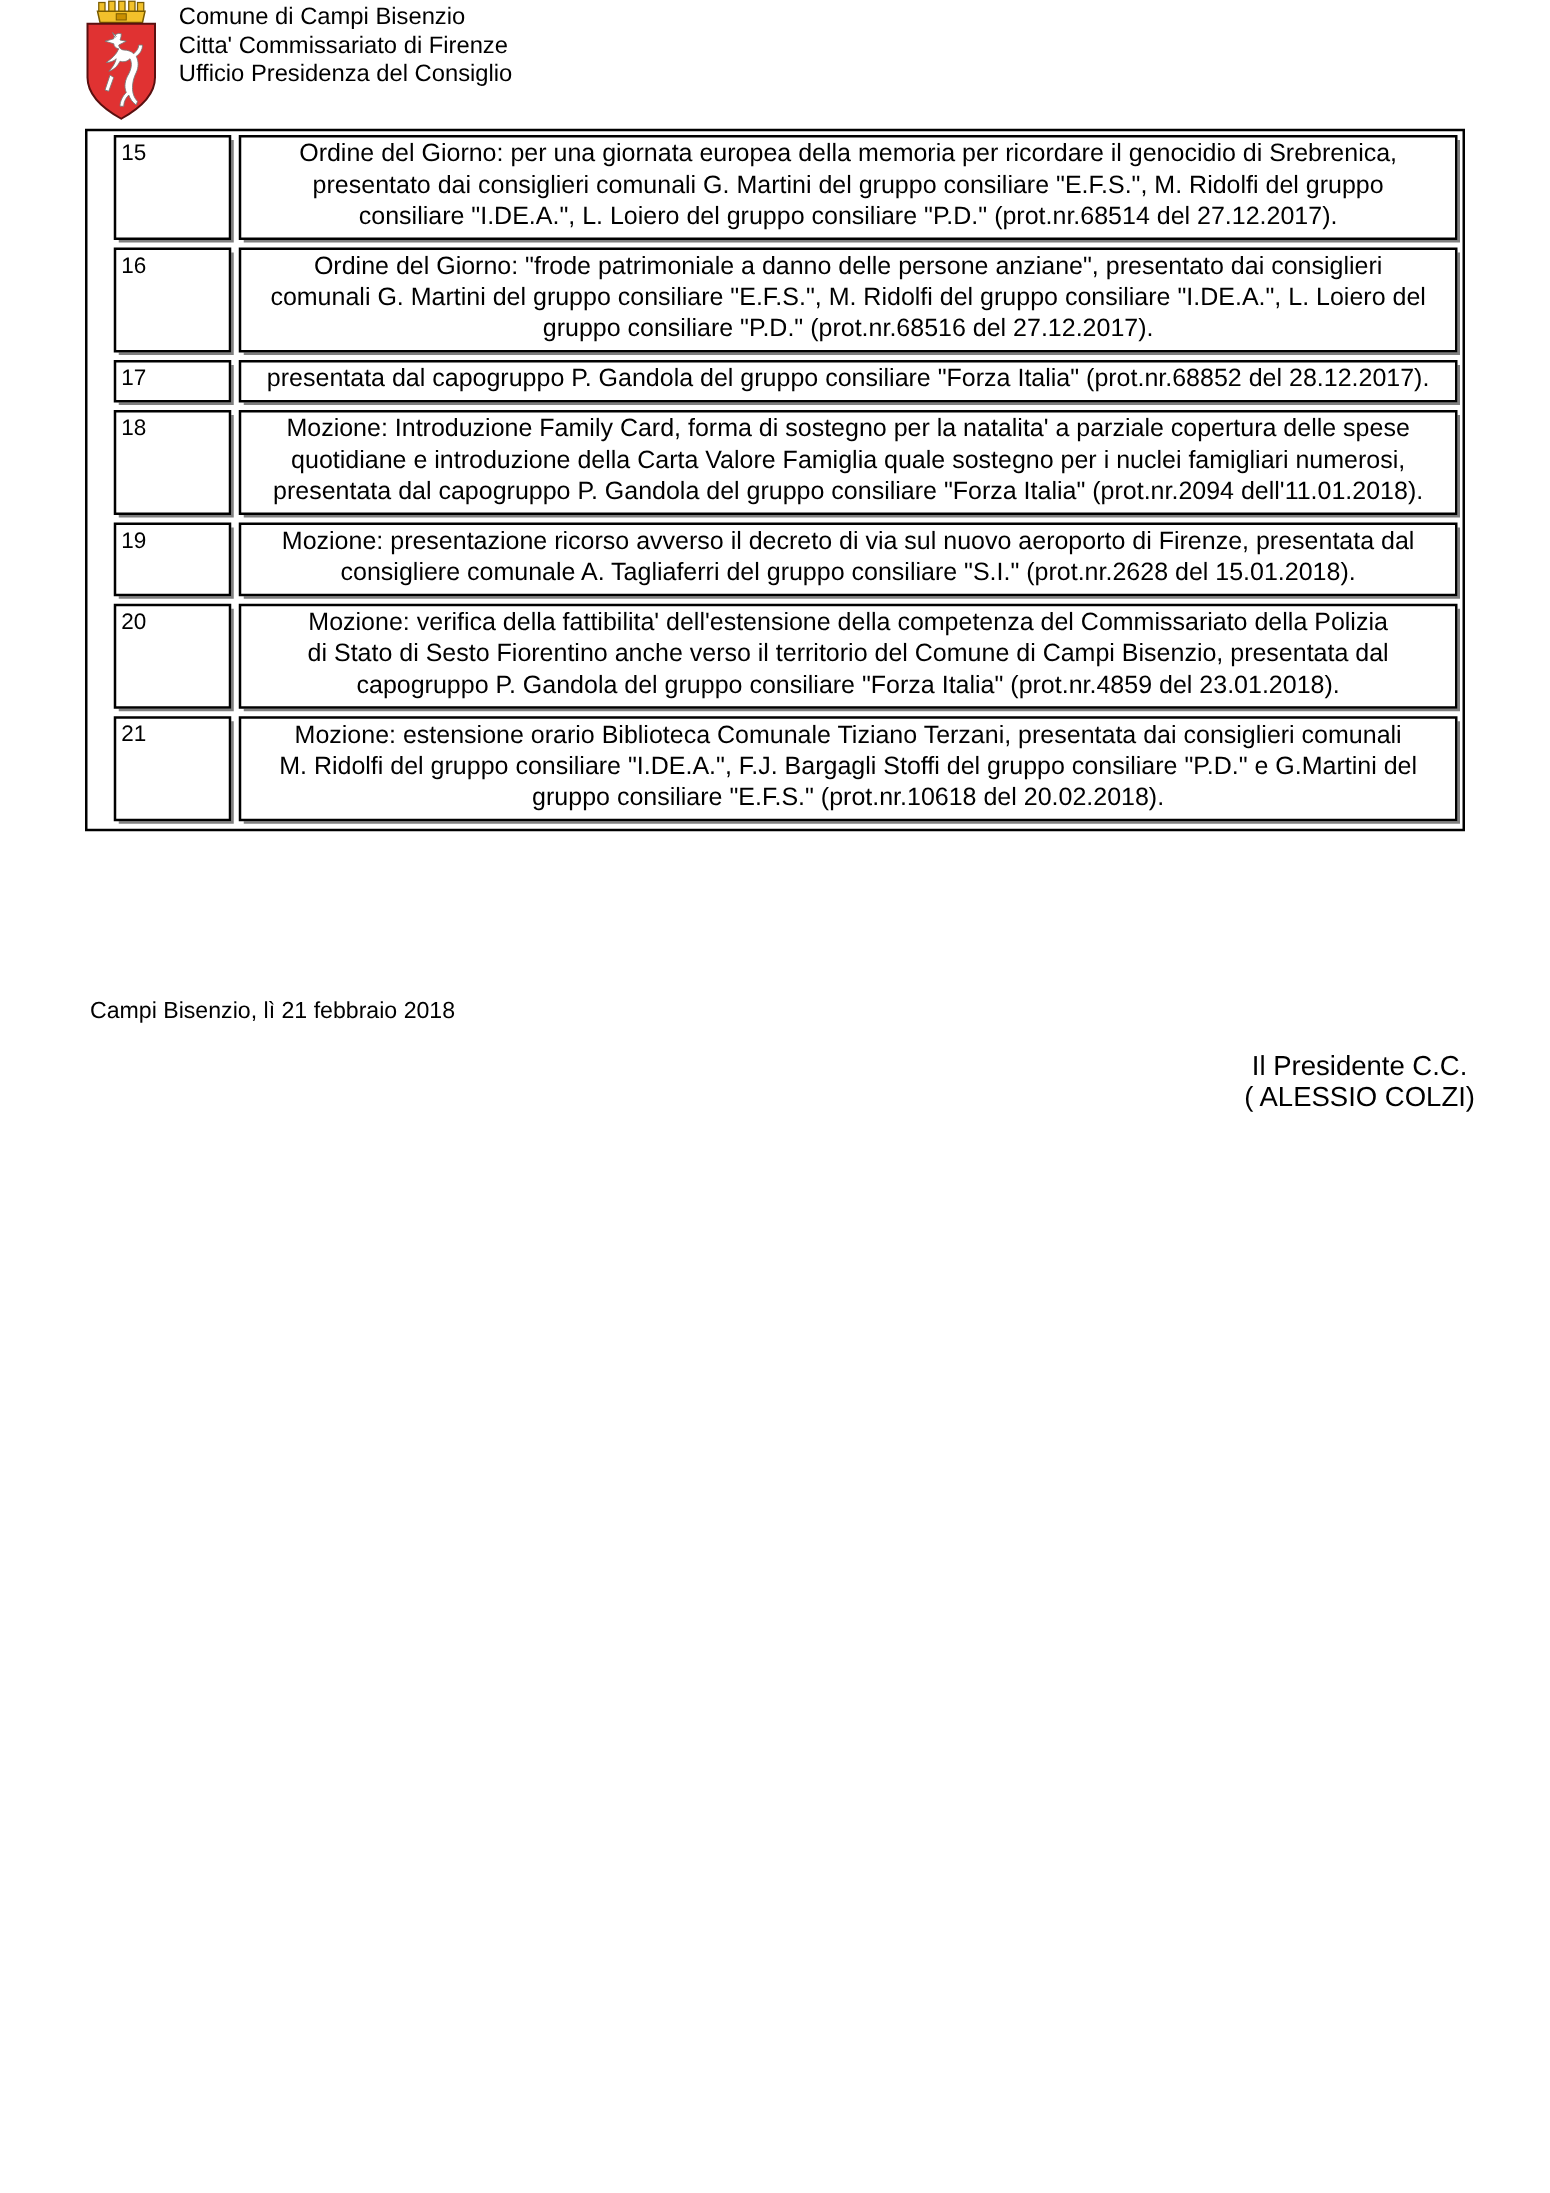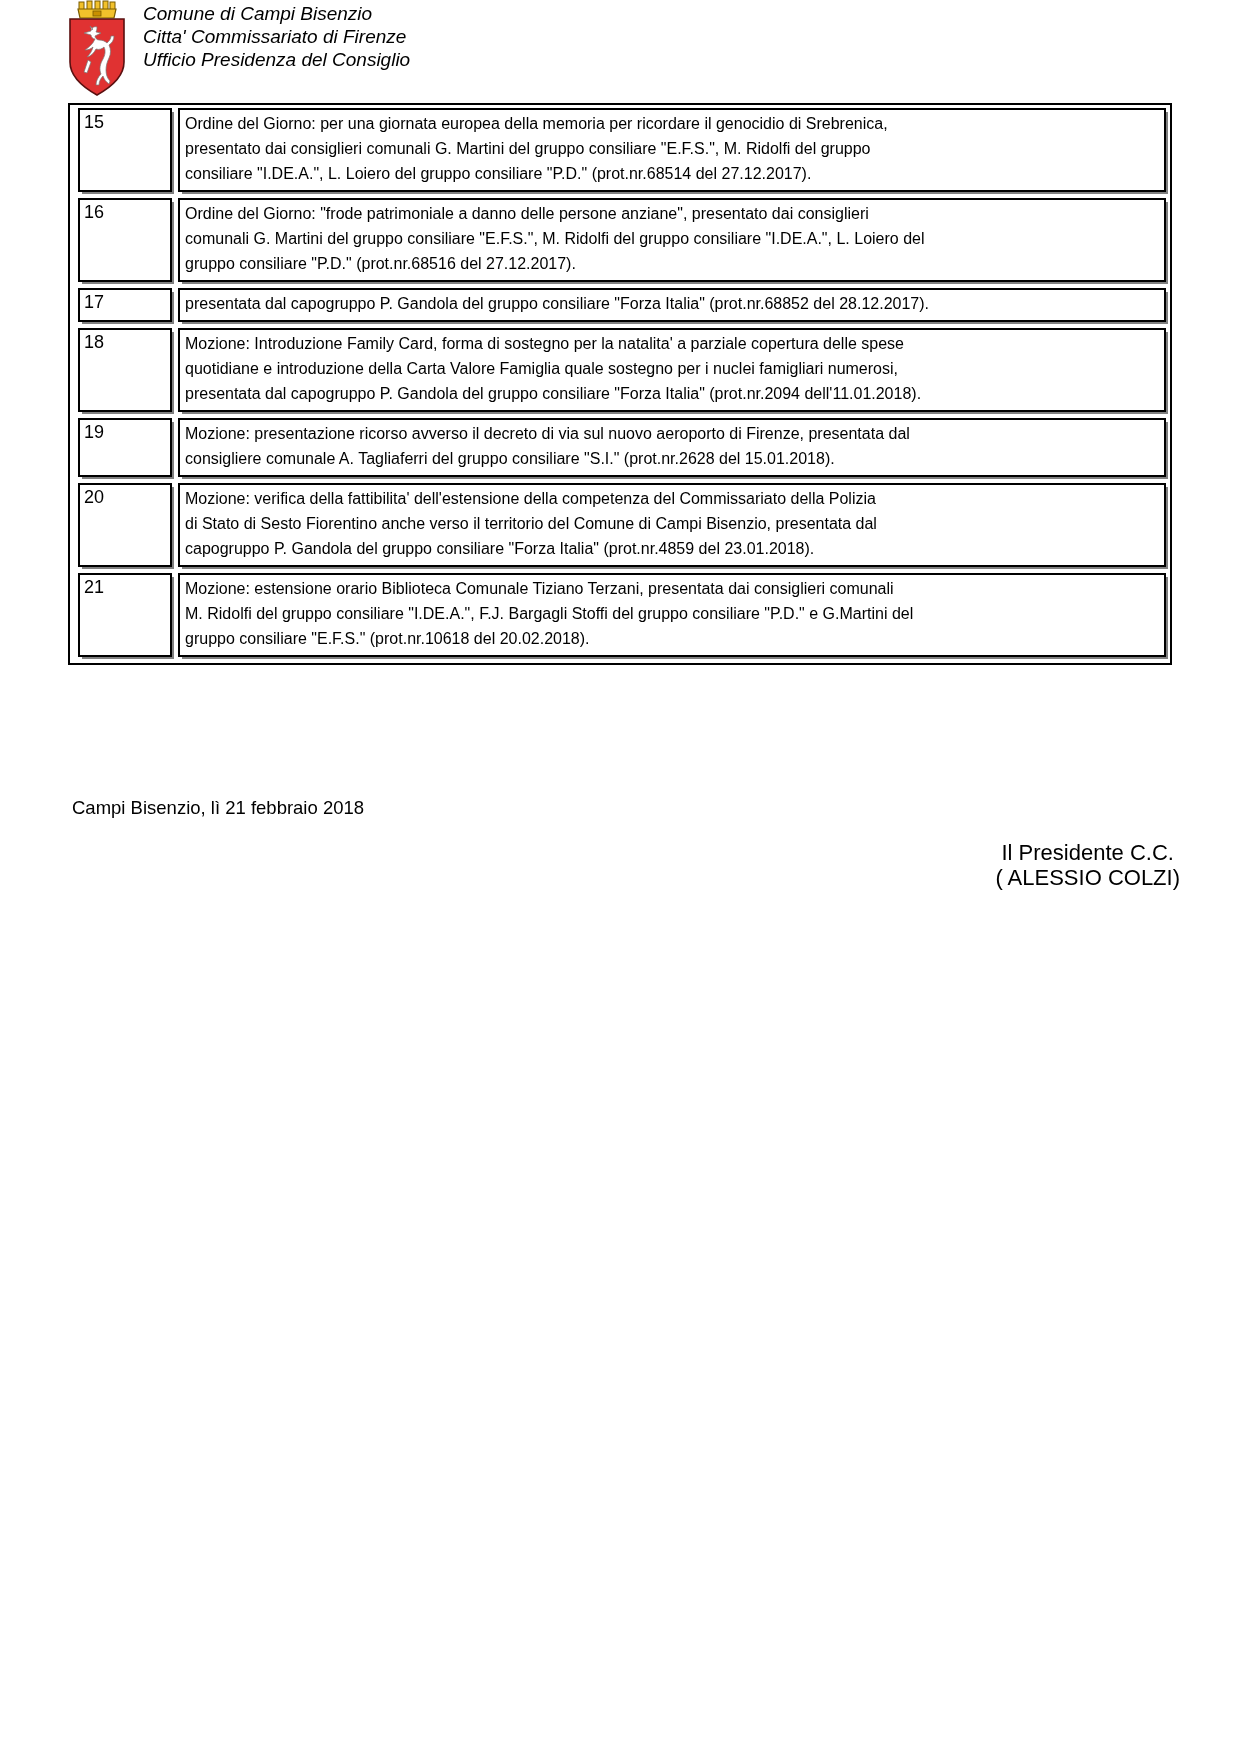--- a/index.html
+++ b/index.html
@@ -9,50 +9,50 @@
     background:#ffffff;
     font-family:"Liberation Sans", sans-serif;
     color:#000;
     overflow:hidden;
   }
 
   
   .logo { position:absolute; left:66px; top:0px; width:62px; height:98px; }
   .header-text {
     position:absolute; left:143px; top:2px;
-    font-size:19px; line-height:23px; color:#000;font-style:italic;
+    font-size:19px; line-height:23px; color:#000;
   }
   .header-text div { white-space:nowrap; }
 
   
   .doc-table {
     position:absolute; left:68px; top:103px; width:1104px;
     border:2px solid #000;
-    padding:2px 3px 3px 7px;
+    padding:2px 3px 3px 20px;
     box-sizing:border-box;
     background:#fff;
   }
   .row { display:flex; margin:1px 1px 6px 1px; }
   .row:last-child { margin-bottom:3px; }
   .cell {
     border:2px solid #000;
     box-shadow:3px 3px 0 -1px #808080;
     background:#fff;
     box-sizing:border-box;
   }
   .cell.num {
     width:94px; flex:0 0 94px;
     padding:0px 4px 2px 4px;
     font-size:18px; line-height:24px;
     margin-right:6px;
   }
   .cell.text {
     flex:1;
     padding:1px 5px 4px 5px;
-    font-size:16px; line-height:25px;
+    font-size:20px; line-height:25px;text-align:center;
   }
   .line { white-space:nowrap; }
 
   
   .place-date {
     position:absolute; left:72px; top:797px;
     font-size:18.5px; white-space:nowrap;
   }
   .signature {
     position:absolute; right:60px; top:840px;

